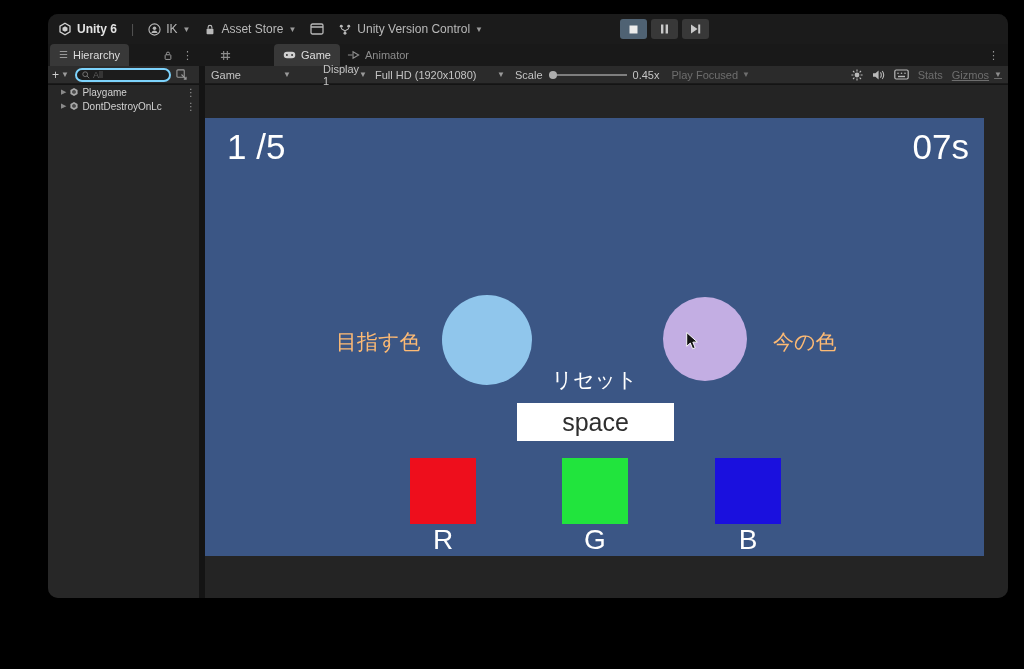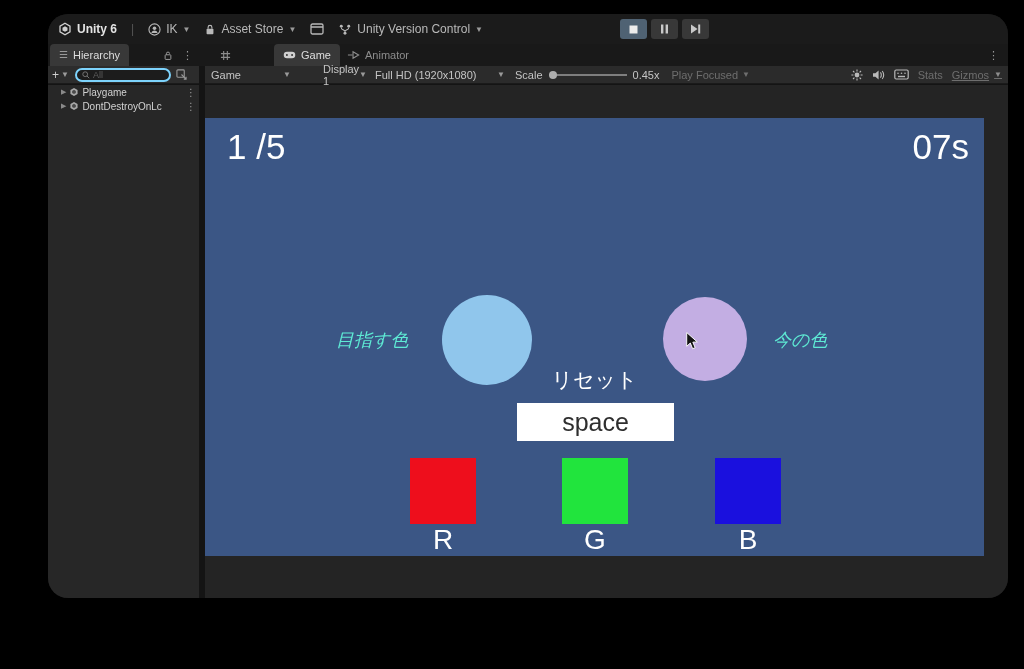--- a/index.html
+++ b/index.html
@@ -1,19 +1,19 @@
 <!DOCTYPE html>
 <html><head>
 <meta charset="utf-8">
 <style>
   * { margin:0; padding:0; box-sizing:border-box; }
   html,body { width:1024px; height:669px; background:#000; overflow:hidden;
     font-family:"Liberation Sans","DejaVu Sans",sans-serif; }
   .window { position:absolute; left:48px; top:14px; width:960px; height:584px;
-    background:#141414; border-radius:20px; overflow:hidden;
+    background:#141414; border-radius:10px; overflow:hidden;
     box-shadow:0 6px 40px 8px rgba(0,0,0,.85); }
 
   
   .titlebar { position:absolute; left:0; top:0; width:960px; height:30px;
     background:#1b1b1b; display:flex; align-items:center; padding:0 10px; }
   .tb-item { display:flex; align-items:center; gap:5px; color:#b9b9b9;
     font-size:12px; margin-right:14px; white-space:nowrap; }
   .tb-app { color:#e4e4e4; font-weight:bold; }
   .tb-sep { color:#555; margin-right:14px; font-size:12px; }
   .caret { font-size:8px; color:#9a9a9a; }
@@ -61,21 +61,21 @@
   .ticon { margin-left:9px; display:flex; align-items:center; }
 
   
   .viewport { position:absolute; left:157px; top:71px; width:803px; height:513px;
     background:#242424; }
   .gamearea { position:absolute; left:0; top:33px; width:779px; height:438px; }
   .biggnum { position:absolute; color:#fff; font-size:35px; }
   .match { position:absolute; left:0; top:94px; width:779px; text-align:center;
     color:#fff; font-size:33px; }
   .circle { position:absolute; border-radius:50%; }
-  .clabel { position:absolute; color:#5eead4; font-size:18px;font-style:italic; }
+  .clabel { position:absolute; color:#fdba74; font-size:21px; }
   .reset { position:absolute; left:0; top:248px; width:779px; text-align:center;
     color:#fff; font-size:21px; }
   .spacebtn { position:absolute; left:312px; top:285px; width:157px; height:38px;
     background:#fff; border:none; color:#2e2e2e; font-size:25px; text-align:center;
     line-height:38px; cursor:pointer; font-family:"Liberation Sans","DejaVu Sans",sans-serif; }
   .sq { position:absolute; top:340px; width:66px; height:66px; }
   .sqlabel { position:absolute; top:406px; width:66px; text-align:center;
     color:#fff; font-size:28px; }
 </style>
 </head>

